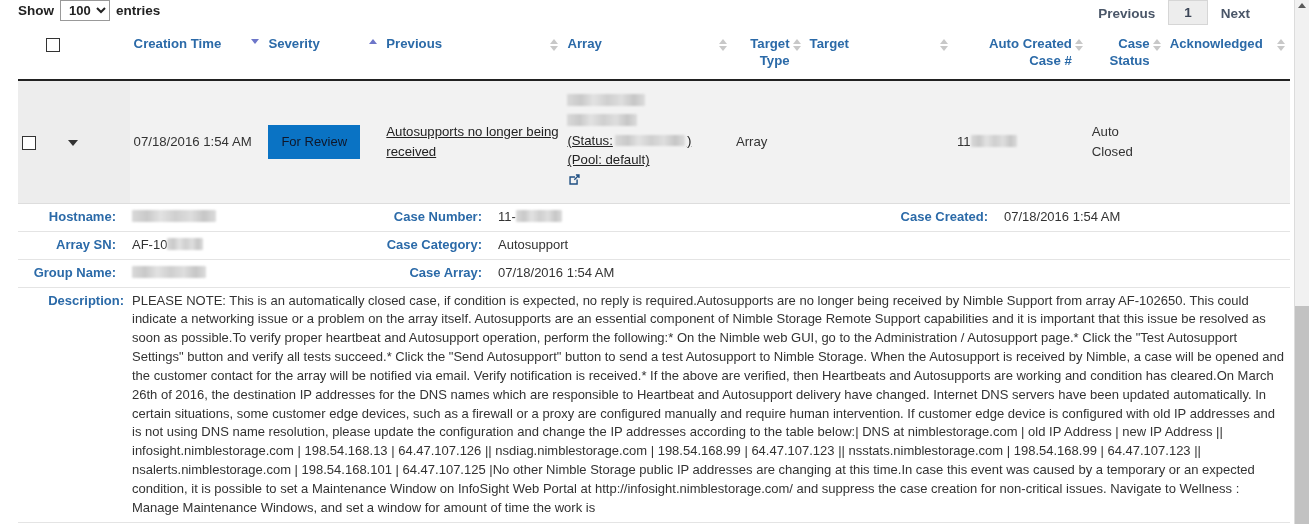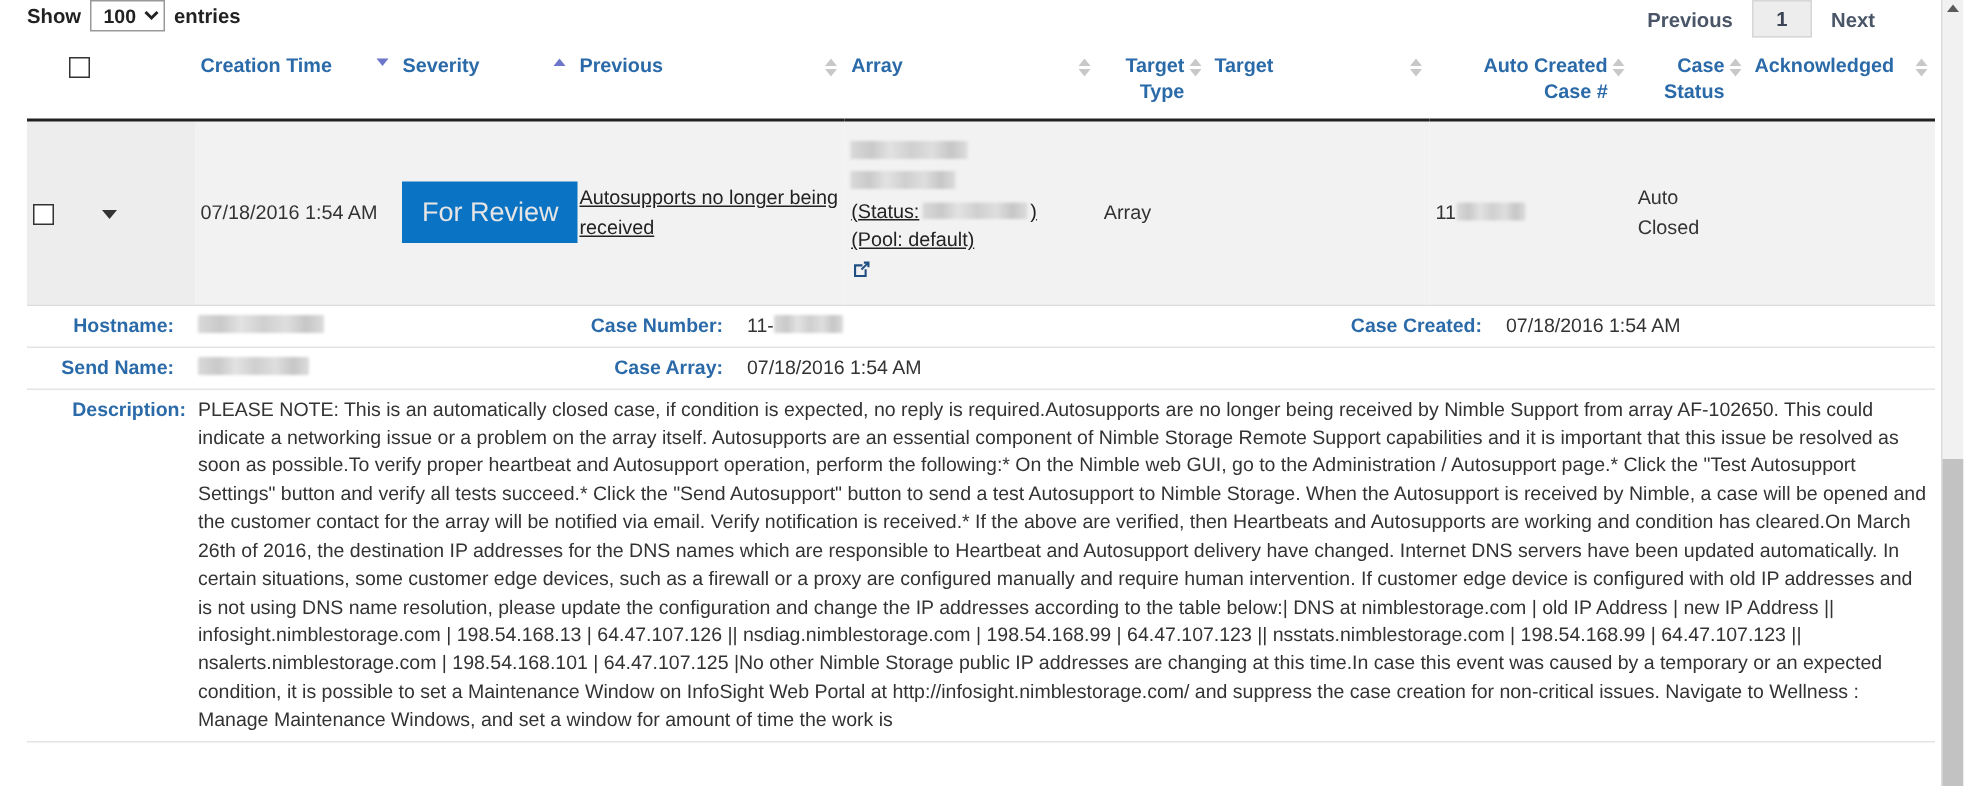--- a/index.html
+++ b/index.html
@@ -144,22 +144,22 @@
     width: 0; height: 0;
     border-left: 5px solid transparent;
     border-right: 5px solid transparent;
     border-top: 6px solid #333;
     display: inline-block;
     cursor: pointer;
   }
   .badge {
     display: inline-block;
     background: #0a73c4;
-    color: #e5e5e5;
-    font-size: 18px;
+    color: #0f172a;
+    font-size: 13px;
     padding: 7px 13px;
     white-space: nowrap;
   }
   a.link {
     color: #222;
     text-decoration: underline;
   }
   .redact {
     display: inline-block;
     height: 11px;
@@ -409,21 +409,29 @@
     <tbody>
       <tr>
         <td class="lbl">Hostname:</td>
         <td class="val"><span class="redact tall" style="width:84px"></span></td>
         <td class="lbl">Case Number:</td>
         <td class="val"><span>11-</span><span class="redact tall" style="width:46px"></span></td>
         <td class="lbl">Case Created:</td>
         <td class="val">07/18/2016 1:54 AM</td>
       </tr>
       <tr>
-        <td class="lbl">Send Name:</td>
+        <td class="lbl">Array SN:</td>
+        <td class="val"><span>AF-10</span><span class="redact tall" style="width:36px"></span></td>
+        <td class="lbl">Case Category:</td>
+        <td class="val">Autosupport</td>
+        <td class="lbl"></td>
+        <td class="val"></td>
+      </tr>
+      <tr>
+        <td class="lbl">Group Name:</td>
         <td class="val"><span class="redact tall" style="width:74px"></span></td>
         <td class="lbl">Case Array:</td>
         <td class="val">07/18/2016 1:54 AM</td>
         <td class="lbl"></td>
         <td class="val"></td>
       </tr>
       <tr class="last">
         <td class="desc-lbl">Description:</td>
         <td class="desc-text" colspan="5">PLEASE NOTE: This is an automatically closed case, if condition is expected, no reply is required.Autosupports are no longer being received by Nimble Support from array AF-102650. This could indicate a networking issue or a problem on the array itself. Autosupports are an essential component of Nimble Storage Remote Support capabilities and it is important that this issue be resolved as soon as possible.To verify proper heartbeat and Autosupport operation, perform the following:* On the Nimble web GUI, go to the Administration / Autosupport page.* Click the "Test Autosupport Settings" button and verify all tests succeed.* Click the "Send Autosupport" button to send a test Autosupport to Nimble Storage. When the Autosupport is received by Nimble, a case will be opened and the customer contact for the array will be notified via email. Verify notification is received.* If the above are verified, then Heartbeats and Autosupports are working and condition has cleared.On March 26th of 2016, the destination IP addresses for the DNS names which are responsible to Heartbeat and Autosupport delivery have changed. Internet DNS servers have been updated automatically. In certain situations, some customer edge devices, such as a firewall or a proxy are configured manually and require human intervention. If customer edge device is configured with old IP addresses and is not using DNS name resolution, please update the configuration and change the IP addresses according to the table below:| DNS at nimblestorage.com | old IP Address | new IP Address || infosight.nimblestorage.com | 198.54.168.13 | 64.47.107.126 || nsdiag.nimblestorage.com | 198.54.168.99 | 64.47.107.123 || nsstats.nimblestorage.com | 198.54.168.99 | 64.47.107.123 || nsalerts.nimblestorage.com | 198.54.168.101 | 64.47.107.125 |No other Nimble Storage public IP addresses are changing at this time.In case this event was caused by a temporary or an expected condition, it is possible to set a Maintenance Window on InfoSight Web Portal at http://infosight.nimblestorage.com/ and suppress the case creation for non-critical issues. Navigate to Wellness : Manage Maintenance Windows, and set a window for amount of time the work is</td>
       </tr>

